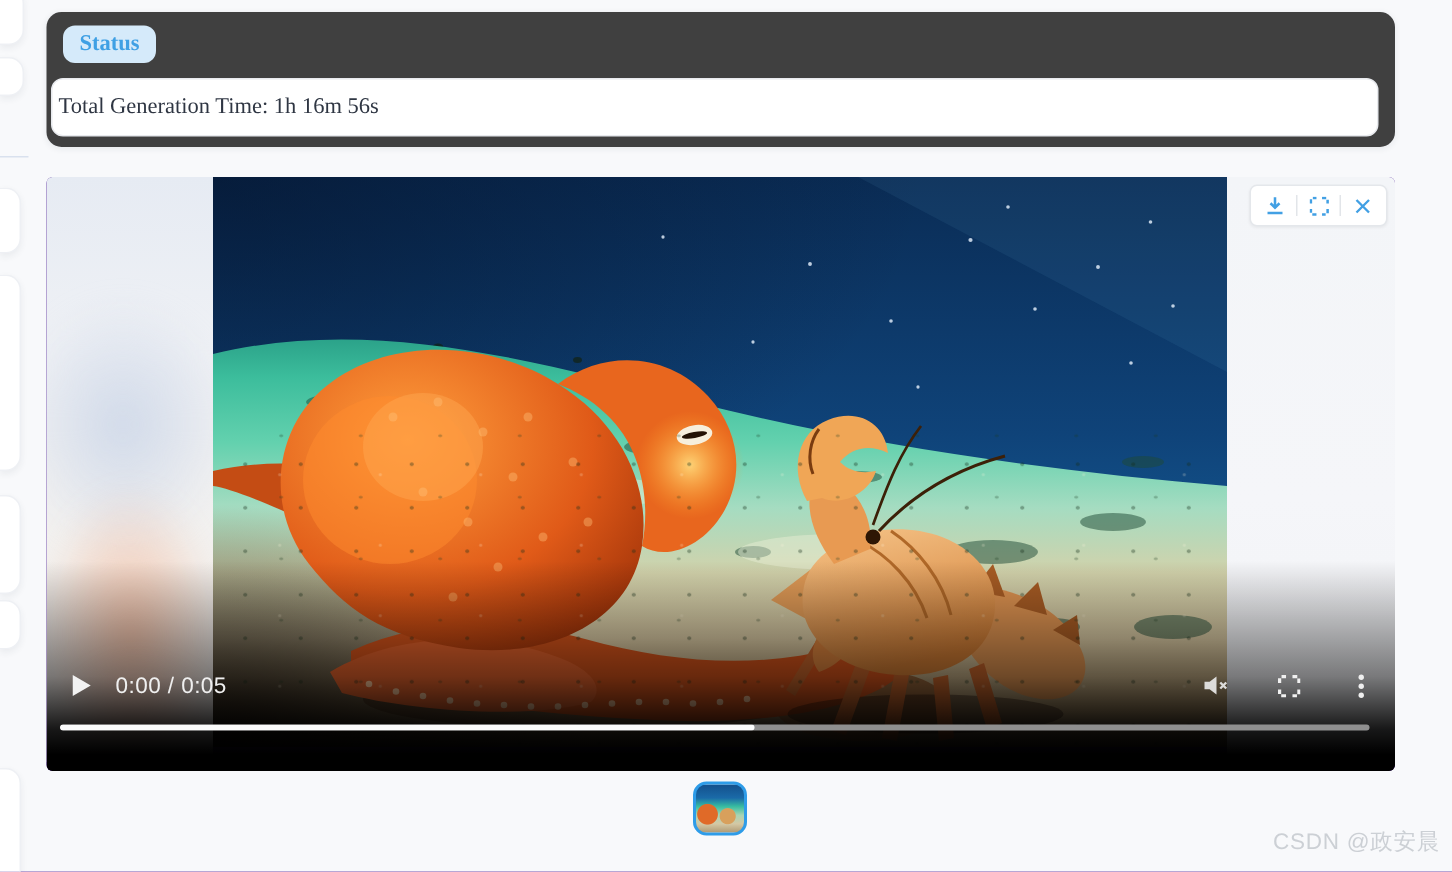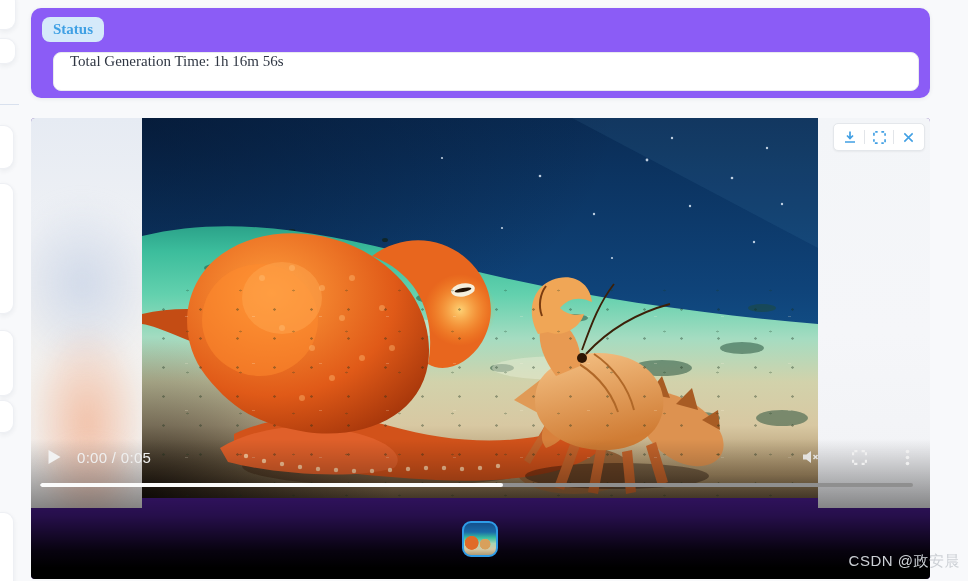--- a/index.html
+++ b/index.html
@@ -9,32 +9,32 @@
 
   
   .edge-card{position:absolute;left:0;background:#fff;border:1px solid #eef0f4;
              border-left:none;border-radius:0 10px 10px 0;
              box-shadow:0 2px 5px rgba(40,50,70,.07);}
   .edge-divider{position:absolute;left:0;width:19px;height:0;
                 border-top:1px solid #d9e1ee;}
 
   
   .status-card{position:absolute;left:31px;top:8px;width:899px;height:90px;
-               background:#8b5cf6;border-radius:10px;
+               background:#404040;border-radius:10px;
                box-shadow:0 1px 4px rgba(40,50,70,.08);text-decoration:underline;}
   .badge{position:absolute;left:11px;top:9px;display:inline-block;
          background:#d5eafa;color:#3fa0e4;font-weight:bold;font-size:15px;
          padding:4px 11px;border-radius:8px;line-height:1.1;}
-  .info-box{position:absolute;left:22px;right:11px;top:44px;height:37px;
+  .info-box{position:absolute;left:3px;right:11px;top:44px;height:37px;
             background:#fff;border:1px solid #e8eaee;border-radius:8px;
-            display:flex;align-items:flex-start;padding-left:16px;
+            display:flex;align-items:center;padding-left:4px;
             font-size:15px;color:#2f3643;}
 
   
-  .video-card{position:absolute;left:31px;top:118px;width:899px;height:461px;
+  .video-card{position:absolute;left:31px;top:118px;width:899px;height:396px;
               border-radius:4px;overflow:hidden;background:#4c1d95;}
   .pane-left{position:absolute;left:0;top:0;width:111px;height:390px;overflow:hidden;
              background:linear-gradient(180deg,#e6ebf3 0%,#eff1f5 30%,#f3f1ee 70%,#f2f2f2 100%);}
   .blob{position:absolute;border-radius:50%;filter:blur(9px);}
   .blob.gray{left:-24px;top:80px;width:150px;height:170px;
              background:radial-gradient(closest-side,rgba(205,215,232,.9),rgba(240,242,246,0));}
   .blob.orange{left:-4px;top:205px;width:120px;height:200px;
              background:radial-gradient(closest-side,rgba(242,152,108,.55),rgba(240,242,246,0));}
   .blob.pink{left:6px;top:320px;width:110px;height:100px;
              background:radial-gradient(closest-side,rgba(238,182,162,.4),rgba(240,242,246,0));}

